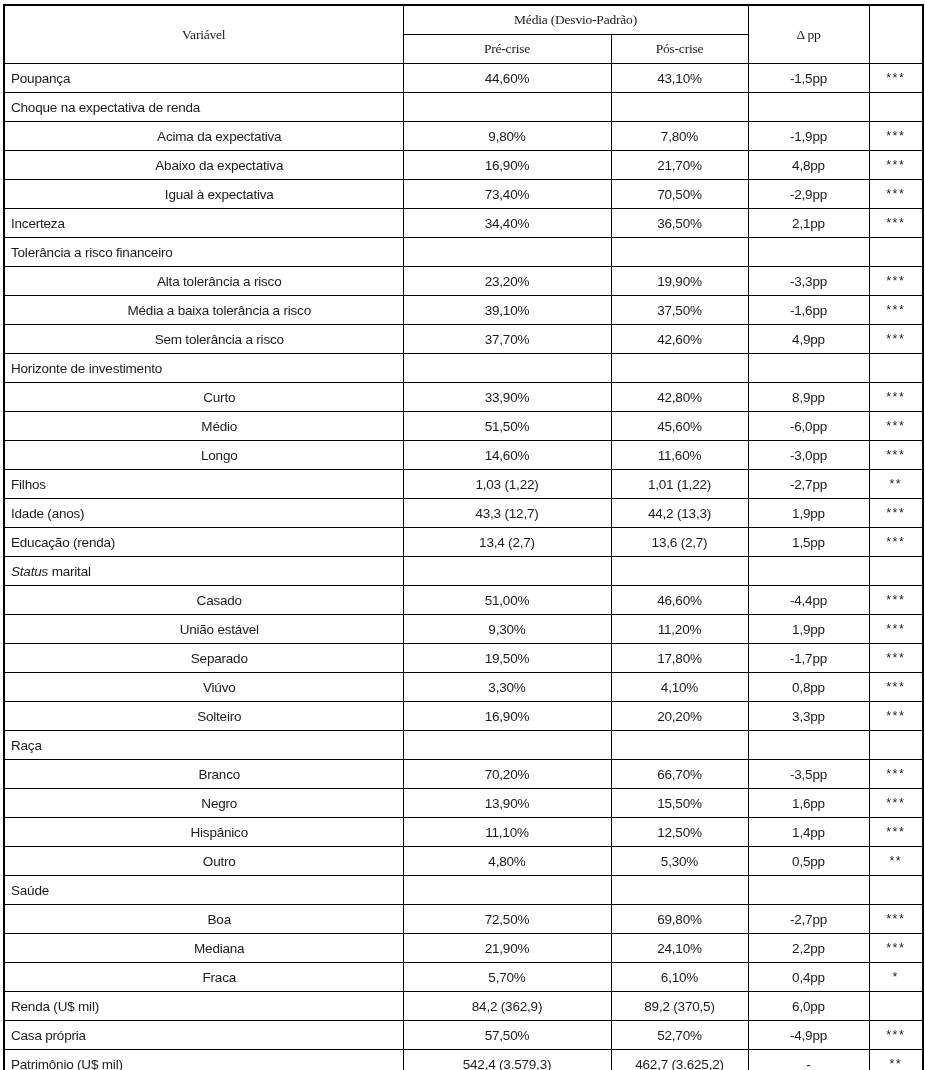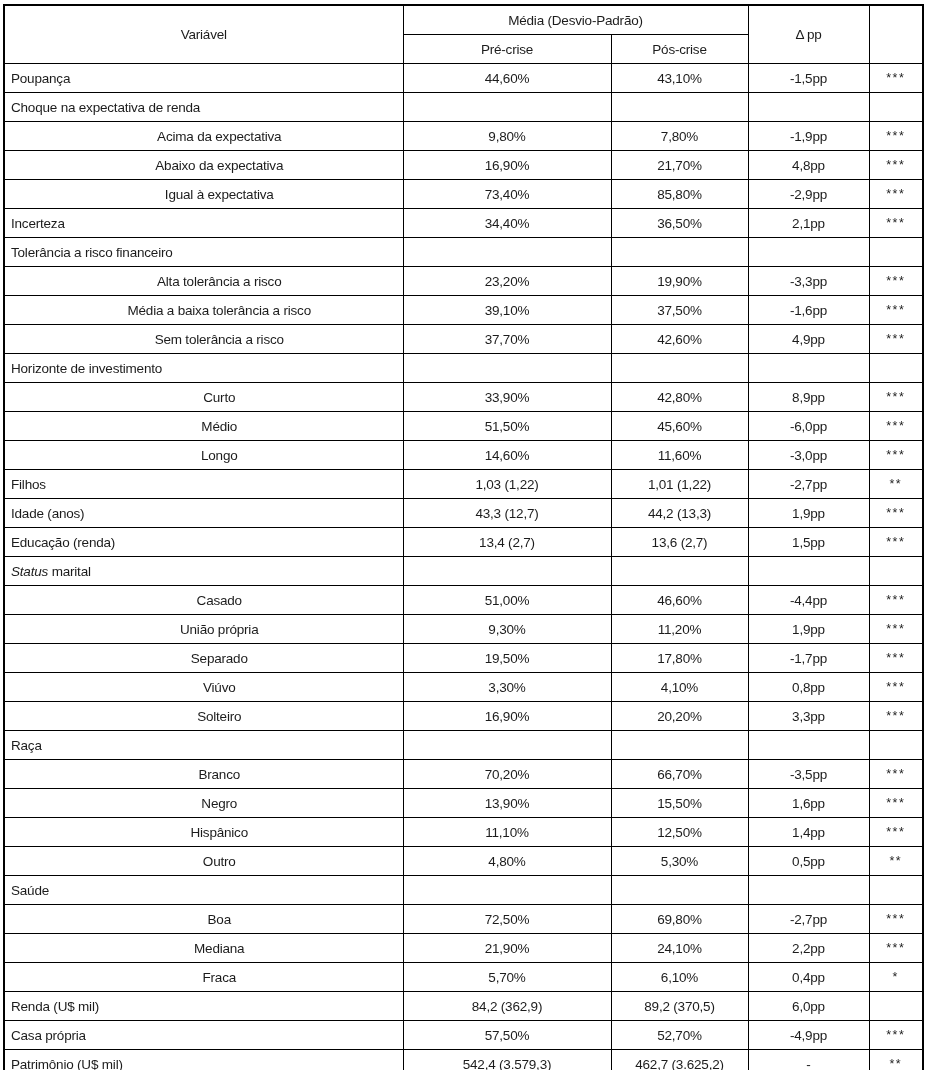--- a/index.html
+++ b/index.html
@@ -49,20 +49,21 @@
     padding-left: 37px;
     text-align: center;
   }
   td.sig {
     letter-spacing: 1.5px;
     font-size: 12.5px;
     padding: 0 2px;
   }
   thead th {
     text-align: center;
+    font-family: Liberation Serif, serif;
   }
   td.label i {
     font-style: italic;
     text-align: center;
   }
 </style>
 </head>
 <body>
 
 <div class="page">
@@ -111,21 +112,21 @@
         <tr>
           <td class="label indent">Abaixo da expectativa</td>
           <td class="val">16,90%</td>
           <td class="val">21,70%</td>
           <td class="val">4,8pp</td>
           <td class="val sig">***</td>
         </tr>
         <tr>
           <td class="label indent">Igual à expectativa</td>
           <td class="val">73,40%</td>
-          <td class="val">85,80%</td>
+          <td class="val">70,50%</td>
           <td class="val">-2,9pp</td>
           <td class="val sig">***</td>
         </tr>
         <tr>
           <td class="label">Incerteza</td>
           <td class="val">34,40%</td>
           <td class="val">36,50%</td>
           <td class="val">2,1pp</td>
           <td class="val sig">***</td>
         </tr>
@@ -214,21 +215,21 @@
           <td class="val sig"></td>
         </tr>
         <tr>
           <td class="label indent">Casado</td>
           <td class="val">51,00%</td>
           <td class="val">46,60%</td>
           <td class="val">-4,4pp</td>
           <td class="val sig">***</td>
         </tr>
         <tr>
-          <td class="label indent">União própria</td>
+          <td class="label indent">União estável</td>
           <td class="val">9,30%</td>
           <td class="val">11,20%</td>
           <td class="val">1,9pp</td>
           <td class="val sig">***</td>
         </tr>
         <tr>
           <td class="label indent">Separado</td>
           <td class="val">19,50%</td>
           <td class="val">17,80%</td>
           <td class="val">-1,7pp</td>

